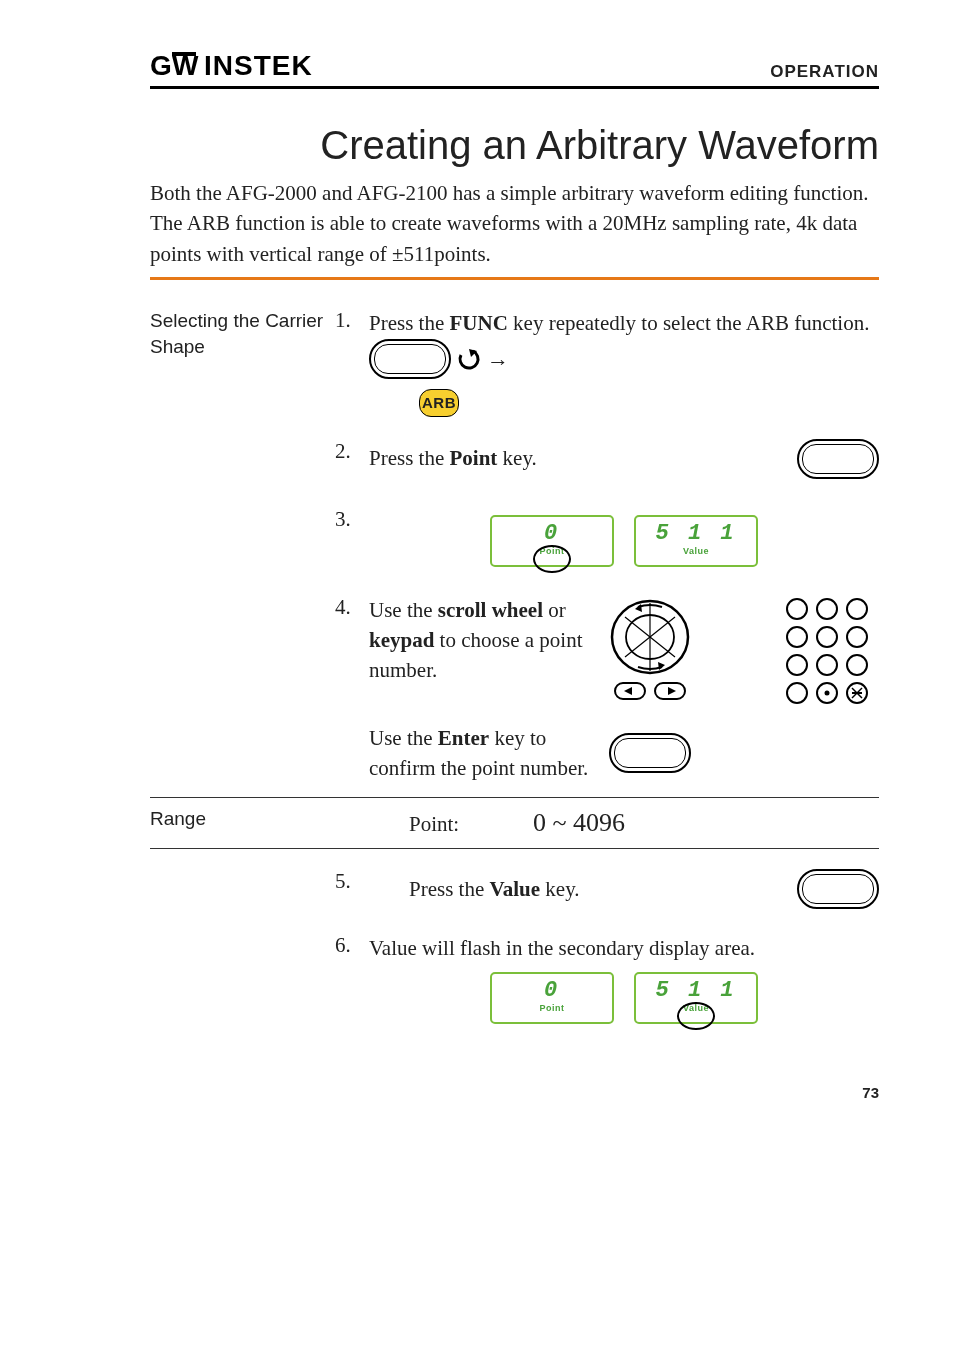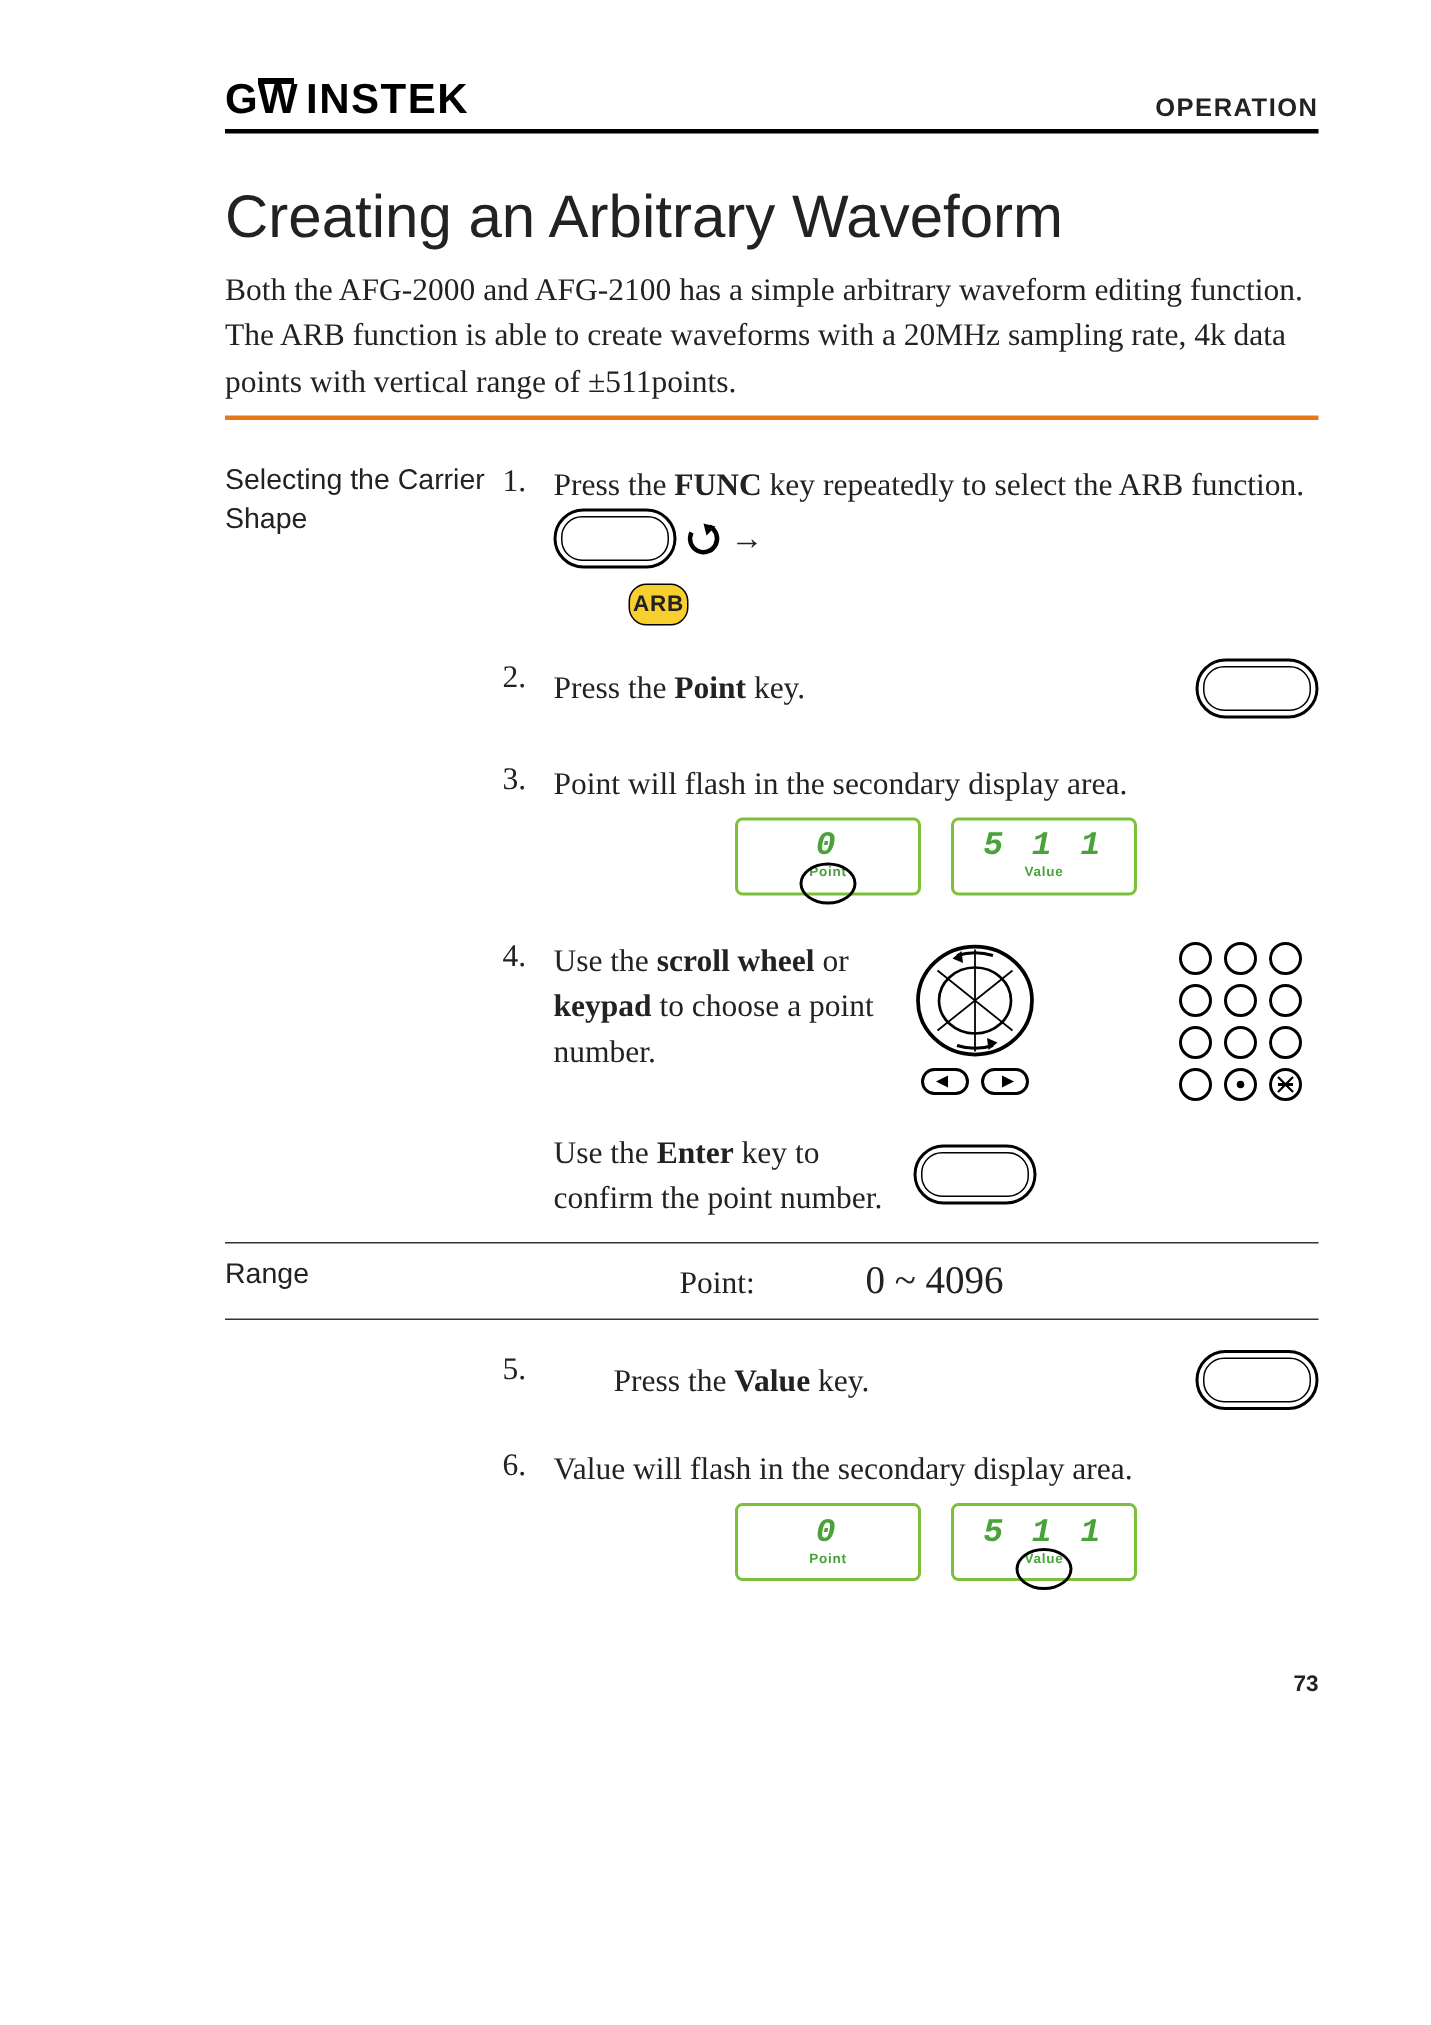--- a/index.html
+++ b/index.html
@@ -35,20 +35,21 @@
     font-family: 'Segoe UI', Arial, sans-serif;
     font-weight: 700;
     font-size: 17px;
     letter-spacing: 1px;
   }
   h1.title {
     font-family: 'Segoe UI Light', 'Segoe UI', Arial, sans-serif;
     font-weight: 300;
     font-size: 40px;
     margin: 0 0 10px 0;
+    text-align: right;
   }
   .intro {
     font-size: 21px;
     line-height: 1.45;
     margin: 0 0 8px 0;
   }
   .orange-rule {
     border: none;
     border-top: 3px solid #e67817;
     margin: 0 0 28px 0;
@@ -84,21 +85,20 @@
     gap: 6px;
   }
   .step-text { flex: 1; }
   .bold { font-weight: 700; }
   .range-row {
     border-top: 1px solid #333;
     border-bottom: 1px solid #333;
     padding: 10px 0;
     display: flex;
     margin: 14px 0 20px 0;
-    gap: 44px;
   }
   .range-label {
     width: 185px;
     flex: 0 0 185px;
     font-family: 'Segoe UI', Arial, sans-serif;
     font-size: 19px;
   }
   .range-key { width:120px; display:inline-block; font-size:21px;margin-left:40px; }
   .range-val { font-size:26px; }
   .page-num {
@@ -232,21 +232,20 @@
       <div class="illus-col">
         <span class="key-oval"></span>
       </div>
     </div>
   </div>
 
   <div class="content-row" style="margin-top:28px;">
     <div class="left-col"></div>
     <div class="num-col">3.</div>
     <div class="body-col">
-      <div>Point will flash in the secondary display area.</div>
       <div style="display:flex; justify-content:center; margin-top:8px;">
         <div class="segbox">
           <div class="segval">0</div>
           <div class="seglabel">Point</div>
           <div class="circle-mark"></div>
         </div>
         <div class="segbox">
           <div class="segval">5 1 1</div>
           <div class="seglabel">Value</div>
         </div>

